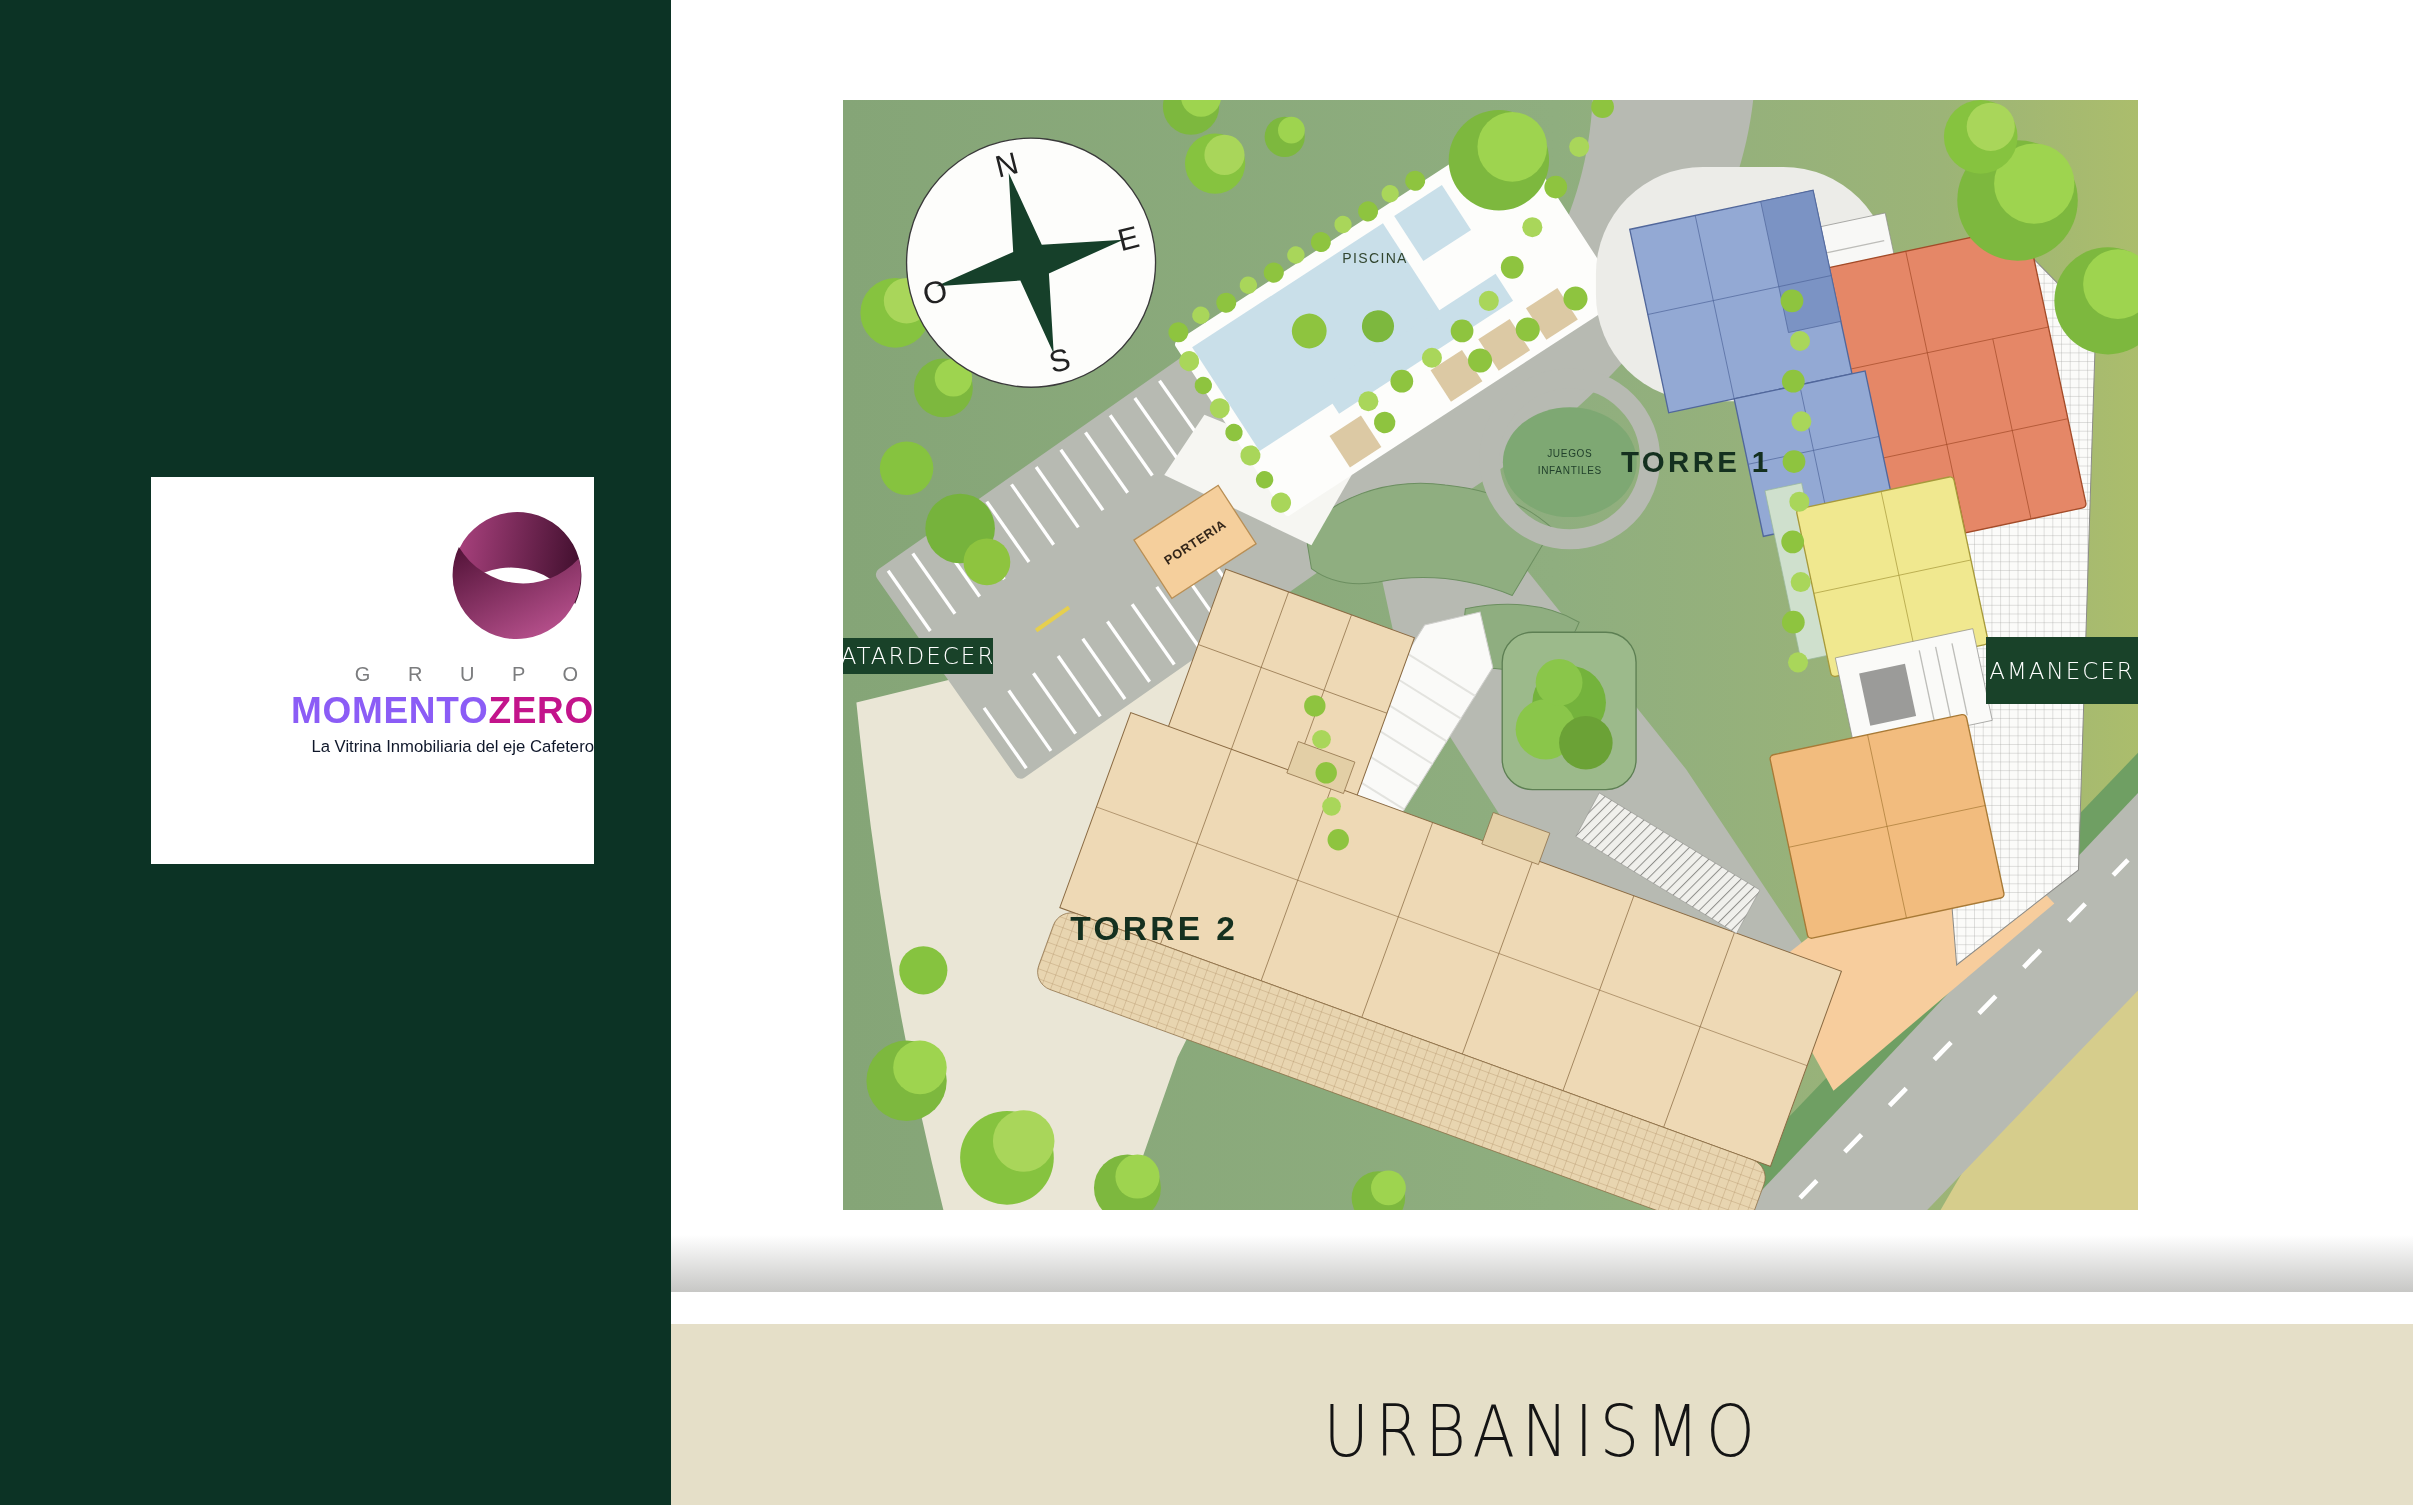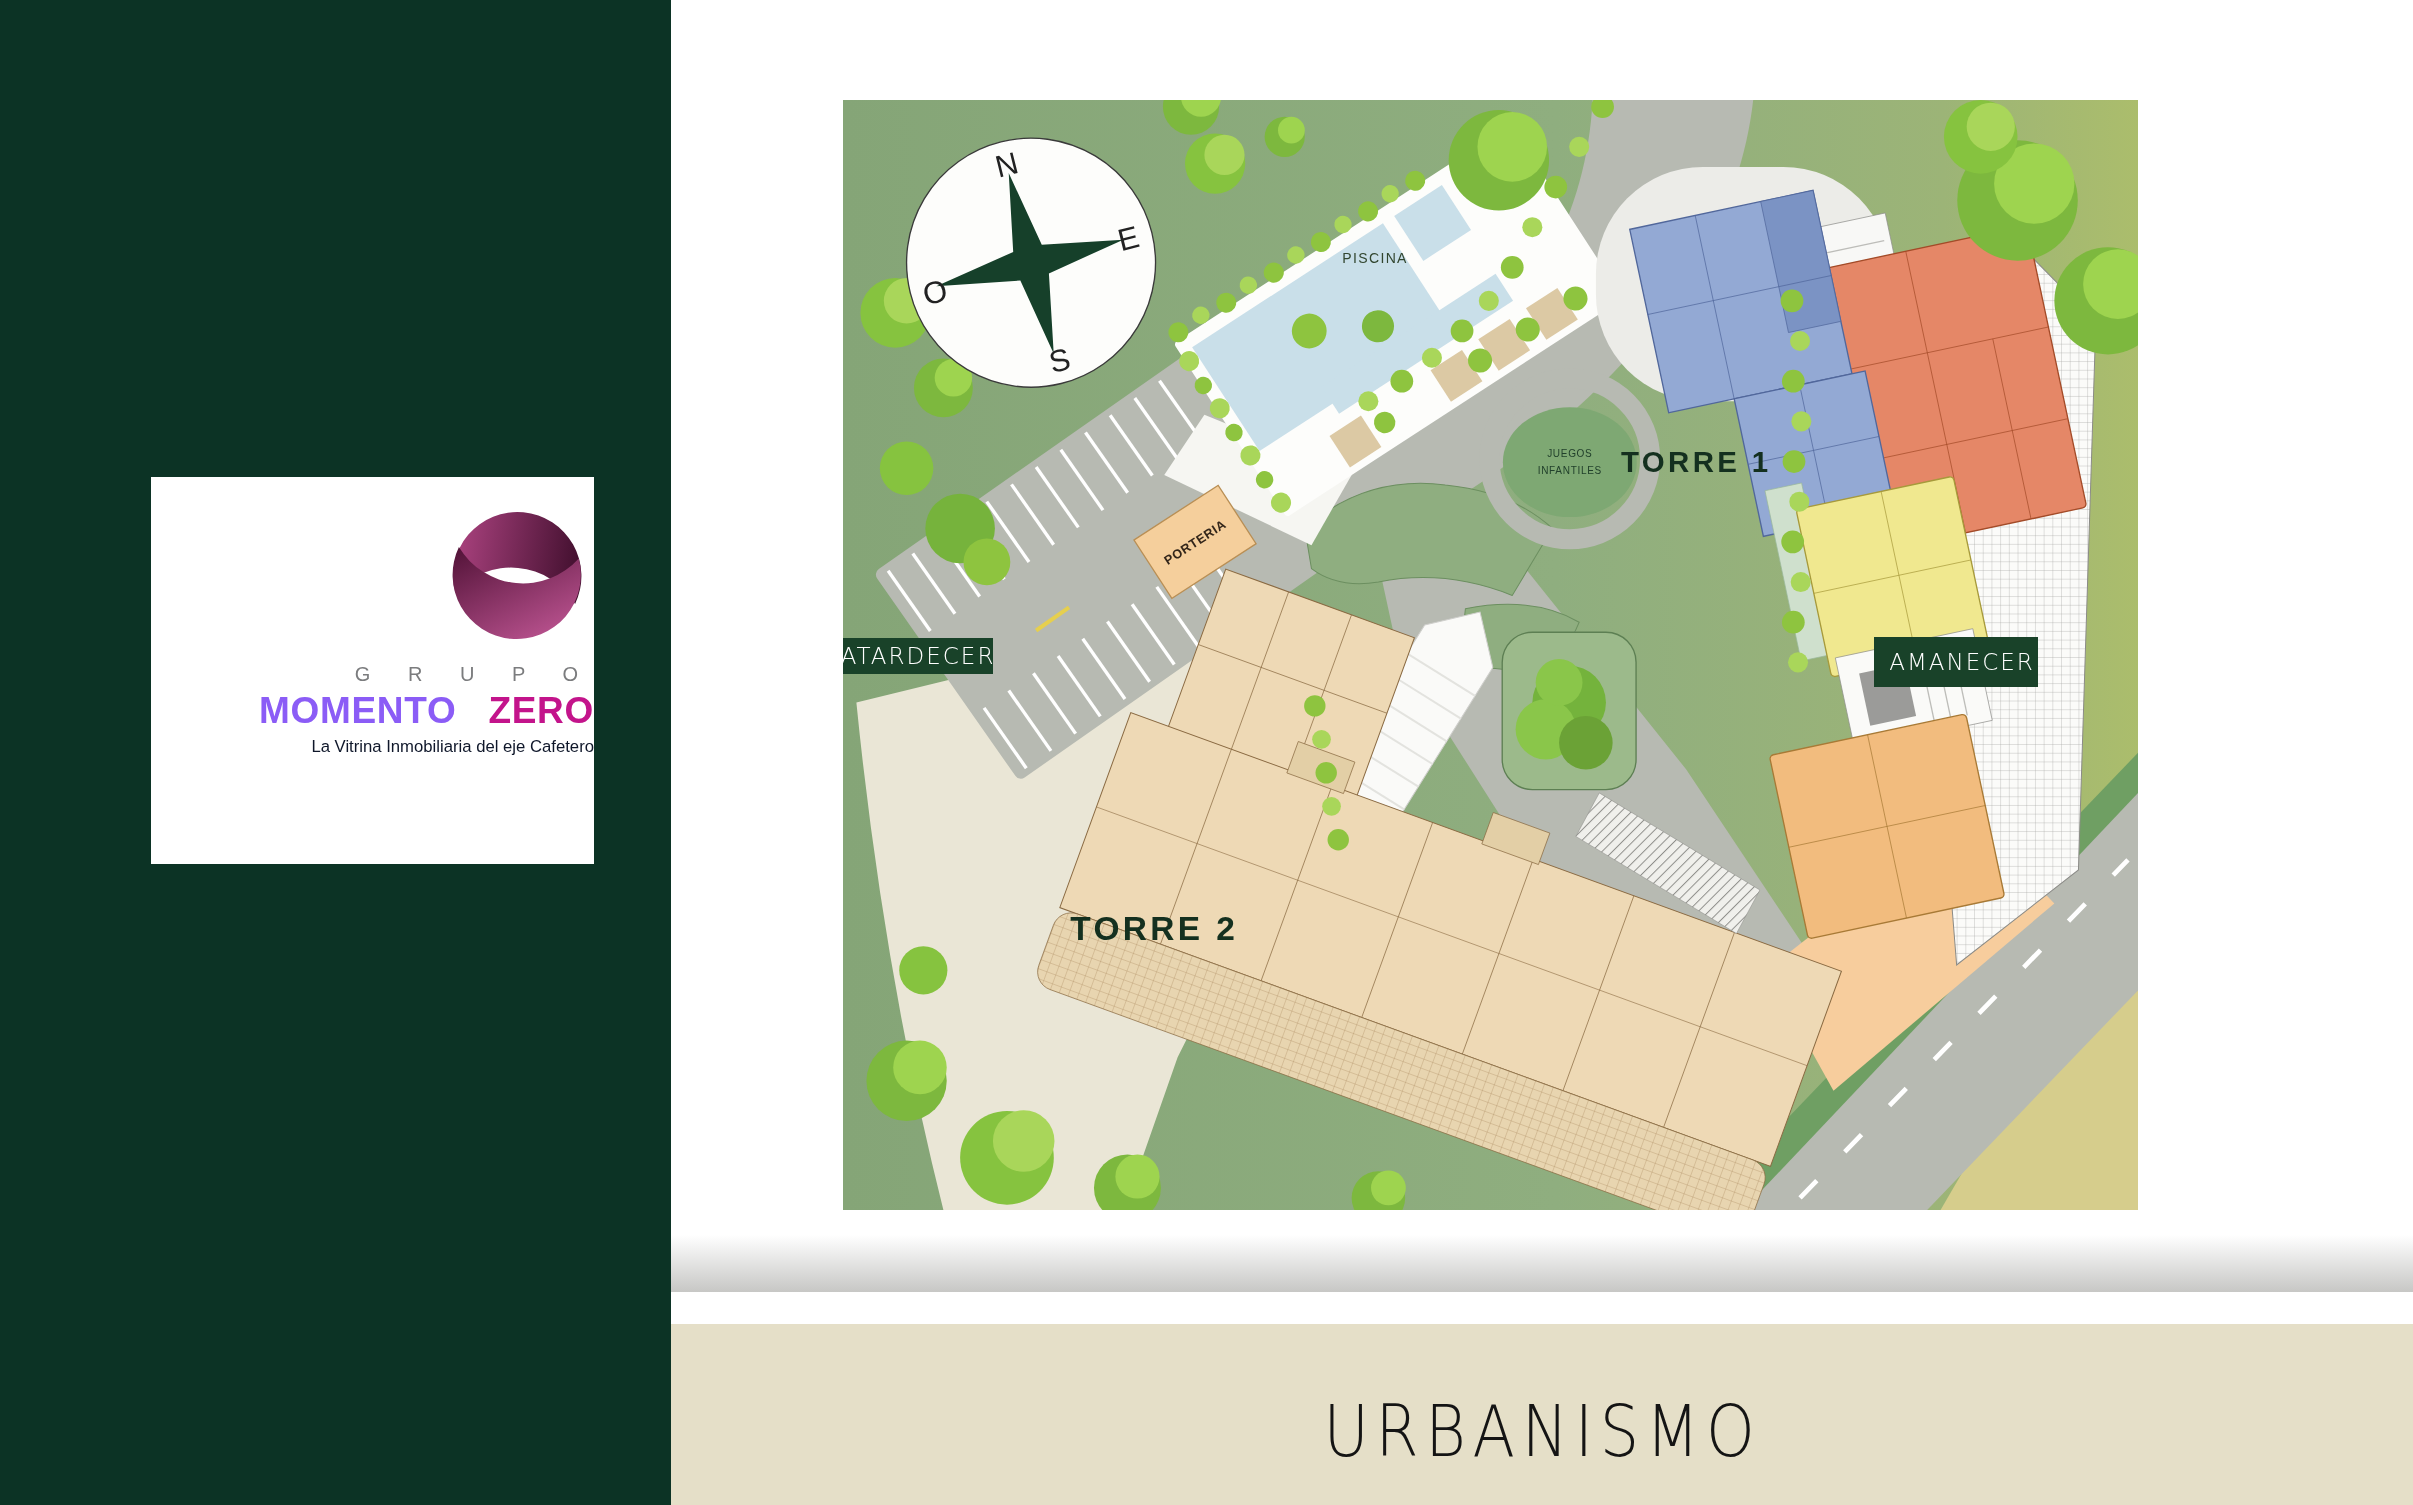--- a/index.html
+++ b/index.html
@@ -8,33 +8,33 @@
 
   
   .sidebar{position:absolute;left:0;top:0;width:671px;height:1506px;background:#0c3325;}
   .logo-card{position:absolute;left:151px;top:477px;width:395px;height:387px;background:#ffffff;
              display:flex;flex-direction:column;align-items:flex-end;padding-left:48px;}
   .logo-swirl{margin-top:25.4px;}
   .grupo{margin-top:13.4px;font-size:20px;color:#7b7c7e;letter-spacing:16px;padding-left:16px;
          white-space:nowrap;}
   .brandline{margin-top:4px;font-size:37px;font-weight:800;letter-spacing:0.7px;white-space:nowrap;}
   .brand-momento{color:#8b5cf6;}
-  .brand-zero{color:#c3148b;margin-left:32px;}
+  .brand-zero{color:#c3148b;}
   .tagline{margin-top:5.4px;font-size:16.7px;color:#0f172a;white-space:nowrap;}
 
   
   .map{position:absolute;left:843px;top:100px;width:1295px;height:1110px;}
   .map svg{display:block;width:100%;height:100%;}
 
   
   .badge{position:absolute;background:#194229;color:#ffffff;display:flex;align-items:center;
          justify-content:center;font-family:"DejaVu Sans", sans-serif;font-weight:200;
          font-size:23px;letter-spacing:2px;}
   .badge-west{left:843px;top:638px;width:150px;height:36px;}
-  .badge-east{left:1874px;top:637px;width:152px;height:50px;padding-left:12px;}
+  .badge-east{left:1986px;top:637px;width:152px;height:67px;}
 
   
   .footer-shadow{position:absolute;left:671px;top:1235px;width:1743px;height:57px;
                  background:linear-gradient(to bottom, rgba(255,255,255,0), #c7c7c5);}
   .footer{position:absolute;left:671px;top:1324px;width:1743px;height:214px;background:#e5dfc8;
           display:flex;align-items:center;justify-content:center;}
   .footer-title{font-family:"DejaVu Sans", sans-serif;font-weight:200;font-size:62px;
                 color:#141414;letter-spacing:6.7px;transform:scaleY(1.15);}
 
   

